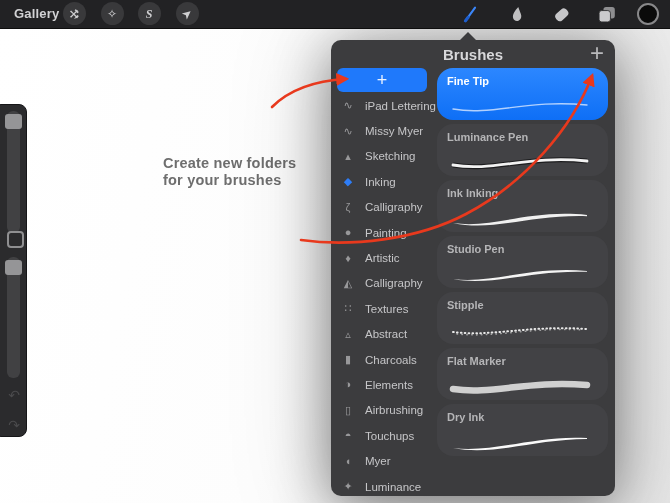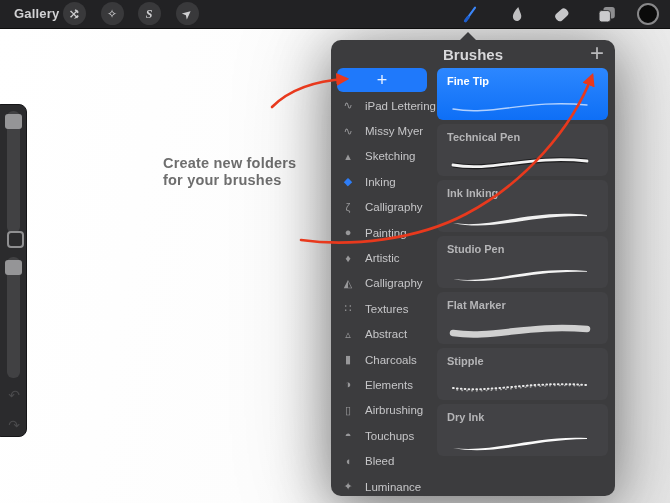--- a/index.html
+++ b/index.html
@@ -45,21 +45,21 @@
   .new-folder-btn{position:absolute;left:6px;top:28px;width:90px;height:24px;border-radius:6px;
          background:#1f79fb;display:flex;align-items:center;justify-content:center;}
   .new-folder-btn .plus{color:#eaf2ff;font-size:18px;font-weight:200;line-height:1;margin-top:-1px;}
 
   .cat-list{position:absolute;left:0;top:53px;width:106px;}
   .cat-row{display:flex;align-items:center;height:25.4px;}
   .cat-icon{width:34px;text-align:center;font-size:11px;color:#98989a;line-height:1;}
   .cat-label{font-size:11.5px;color:#c6c6c8;white-space:nowrap;text-align:right;}
 
   .brush-list{position:absolute;left:106px;top:28px;width:171px;}
-  .brush-card{position:relative;height:52px;border-radius:6px;background:#424245;margin-bottom:4px;overflow:hidden;}
+  .brush-card{position:relative;height:52px;border-radius:16px;background:#424245;margin-bottom:4px;overflow:hidden;}
   .brush-card.selected{background:linear-gradient(180deg,#2c87ff 0%,#0e6ff6 100%);}
   .bname{position:absolute;left:10px;top:7px;font-size:11px;font-weight:bold;color:#b5b5b7;}
   .brush-card.selected .bname{color:#ffffff;}
   .stroke-slot{position:absolute;left:8px;bottom:1px;width:150px;height:26px;}
   .stroke-slot svg{display:block;width:150px;height:26px;}
 
   
   .anno{position:absolute;font-weight:bold;color:#6e6e6e;font-size:14.5px;line-height:16.5px;
         letter-spacing:.2px;z-index:15;margin-top:48px;}
   #anno-arrows{position:absolute;inset:0;z-index:40;pointer-events:none;}
@@ -188,40 +188,40 @@
           <div class="cat-row">
             <span class="cat-icon glyph">▯</span>
             <span class="cat-label">Airbrushing</span>
           </div>
           <div class="cat-row">
             <span class="cat-icon glyph">◓</span>
             <span class="cat-label">Touchups</span>
           </div>
           <div class="cat-row">
             <span class="cat-icon glyph">◖</span>
-            <span class="cat-label">Bleed</span>
+            <span class="cat-label">Myer</span>
           </div>
           <div class="cat-row">
             <span class="cat-icon glyph">✦</span>
             <span class="cat-label">Luminance</span>
           </div>
         </div>
 
       <div class="brush-list">
 
       <div class="brush-card selected">
             <span class="bname">Fine Tip</span>
             <span class="stroke-slot">
               <svg viewBox="0 0 150 26">
                 <path d="M8 16 C48 23 82 6 142 12" fill="none" stroke="#cfe2ff" stroke-width="1.4" stroke-linecap="round" opacity="0.85"></path>
               </svg>
             </span>
           </div>
           <div class="brush-card">
-            <span class="bname">Technical Pen</span>
+            <span class="bname">Luminance Pen</span>
             <span class="stroke-slot">
               <svg viewBox="0 0 150 26">
                 <path d="M8 16 C48 23 82 6 142 12" fill="none" stroke="#1c1c1e" stroke-width="5"></path>
                 <path d="M8 16 C48 23 82 6 142 12" fill="none" stroke="#f2f2f2" stroke-width="2.8" stroke-linecap="round"></path>
               </svg>
             </span>
           </div>
           <div class="brush-card">
             <span class="bname">Ink Inking</span>
             <span class="stroke-slot">
@@ -232,33 +232,33 @@
           </div>
           <div class="brush-card">
             <span class="bname">Studio Pen</span>
             <span class="stroke-slot">
               <svg viewBox="0 0 150 26">
                 <path d="M8 18 C48 23 84 5 142 10 L142 10.8 C84 8.8 48 25.5 8 18 Z" fill="#f4f4f4"></path>
               </svg>
             </span>
           </div>
           <div class="brush-card">
-            <span class="bname">Flat Marker</span>
-            <span class="stroke-slot">
-              <svg viewBox="0 0 150 26">
-                <path d="M8 16 C48 22 82 7 142 12" fill="none" stroke="#e4e4e4" stroke-width="6.5" opacity="0.88" stroke-linecap="round"></path>
-              </svg>
-            </span>
-          </div>
-          <div class="brush-card">
             <span class="bname">Stipple</span>
             <span class="stroke-slot">
               <svg viewBox="0 0 150 26">
                 <path d="M8 15 C48 20 82 8 142 12" fill="none" stroke="#e8e8e8" stroke-width="2" stroke-dasharray="0.7 3.2" stroke-linecap="round"></path>
                 <path d="M12 17 C50 21 84 10 138 13" fill="none" stroke="#cccccc" stroke-width="1.5" stroke-dasharray="0.5 4.4" stroke-linecap="round" opacity="0.7"></path>
+              </svg>
+            </span>
+          </div>
+          <div class="brush-card">
+            <span class="bname">Flat Marker</span>
+            <span class="stroke-slot">
+              <svg viewBox="0 0 150 26">
+                <path d="M8 16 C48 22 82 7 142 12" fill="none" stroke="#e4e4e4" stroke-width="6.5" opacity="0.88" stroke-linecap="round"></path>
               </svg>
             </span>
           </div>
           <div class="brush-card">
             <span class="bname">Dry Ink</span>
             <span class="stroke-slot">
               <svg viewBox="0 0 150 26">
                 <path d="M8 19 C50 24 90 6 142 9 L142 10 C90 10 50 27 8 19 Z" fill="#fafafa"></path>
               </svg>
             </span>

